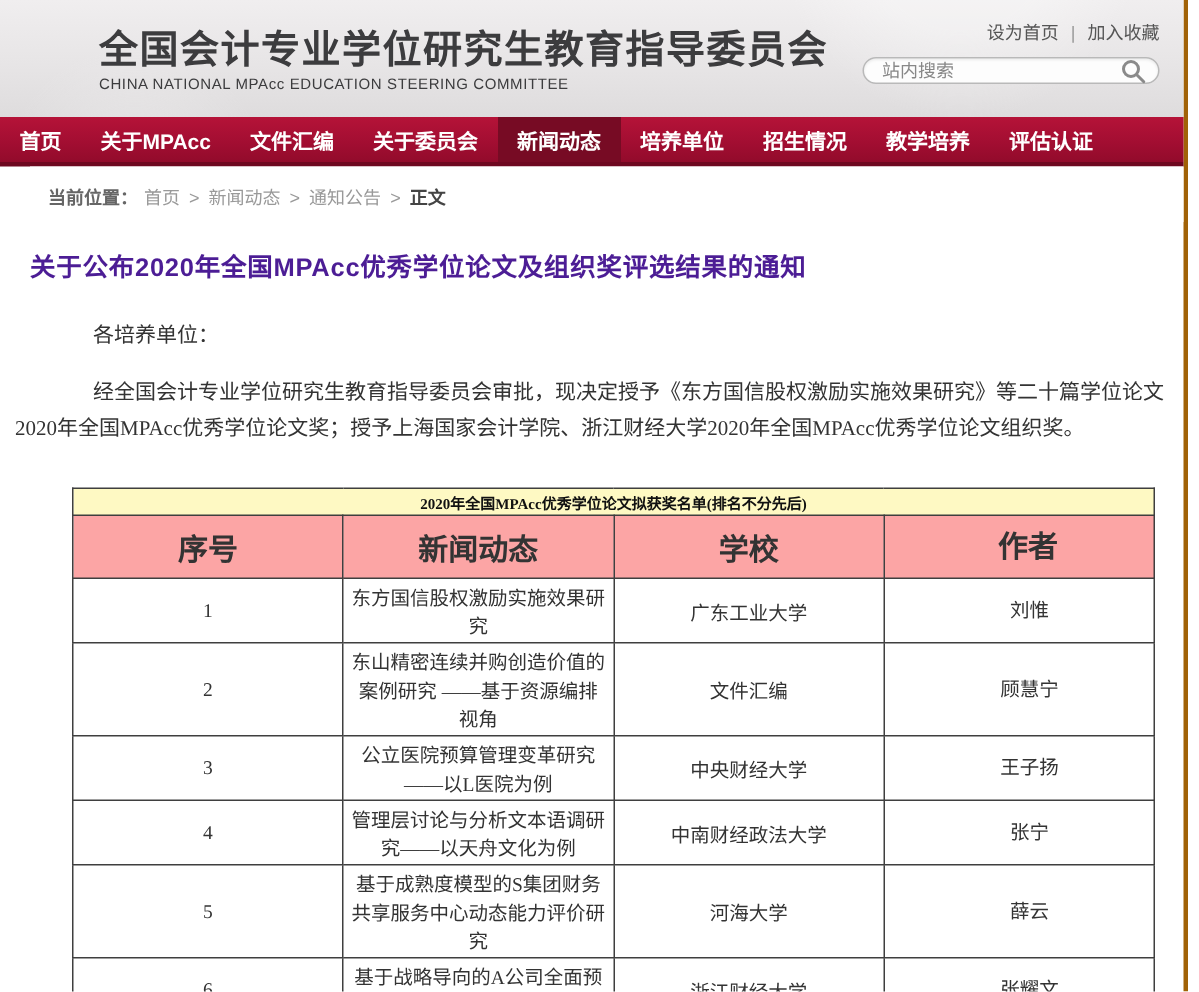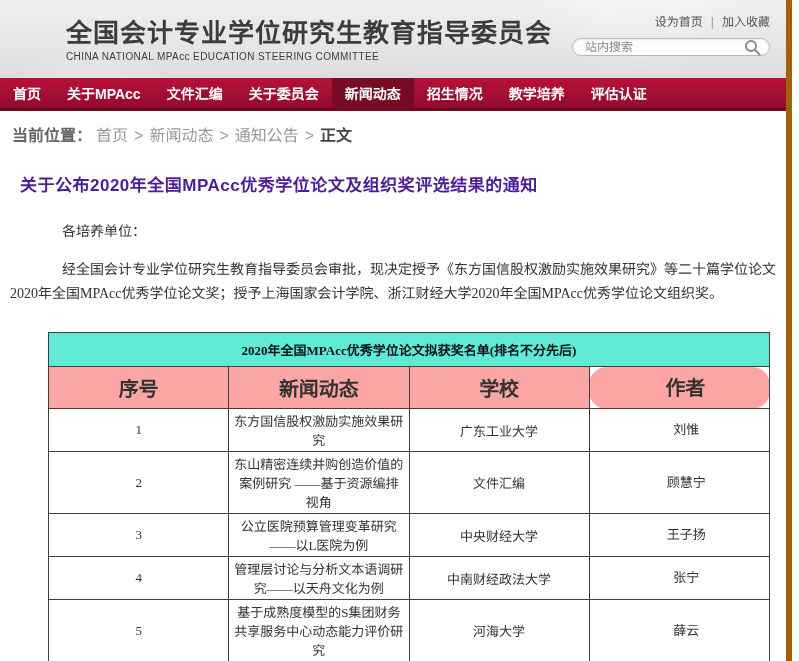--- a/index.html
+++ b/index.html
@@ -1,18 +1,18 @@
 <!DOCTYPE html>
 <html lang="zh-CN"><head>
 <meta charset="utf-8">
 <style>
   * { margin:0; padding:0; box-sizing:border-box; }
   html,body { width:799px; height:661px; overflow:hidden; background:#fff;
               font-family:"Liberation Sans","DejaVu Sans",sans-serif; }
-  .page { width:792px; height:661px; border-right:6px solid #a16207; background:#fff; }
+  .page { width:792px; height:661px; border-right:3px solid #a16207; background:#fff; }
 
   
   .site-header {
     position:relative; height:78px;
     background:linear-gradient(180deg,#f0eeef 0%,#e7e5e6 55%,#dedcdd 100%);
   }
   .site-header::after { 
     content:""; position:absolute; inset:0; pointer-events:none; opacity:.35;
     background:
       radial-gradient(circle at 640px -40px, rgba(255,255,255,.9) 0 60px, transparent 120px),
@@ -45,21 +45,21 @@
     border-bottom:3px solid #6e0820;
   }
   .nav-item {
     display:flex; align-items:center; padding:0 13px;
     color:#fff; font-size:14px; font-weight:bold; text-decoration:none; cursor:pointer;
     white-space:nowrap;
   }
   .nav-item.active { background:#770b24; }
 
   
-  .breadcrumb { padding:11px 12px 9px; font-size:16px; color:#999; background:#fff; }
+  .breadcrumb { padding:11px 12px 9px; font-size:12px; color:#999; background:#fff;margin-left:20px; }
   .breadcrumb .crumb-prefix { color:#666; font-weight:bold; margin-right:4px; }
   .breadcrumb a { color:#999; text-decoration:none; cursor:pointer; }
   .breadcrumb .crumb-sep { margin:0 6px; color:#999; }
   .breadcrumb .crumb-current { color:#444; font-weight:bold; }
 
   
   .article { font-family:"Liberation Serif","DejaVu Serif",serif; color:#333; }
   .article-title {
     font-size:17px; font-weight:bold; color:#4c1d95;
     margin:16px 20px 24px; font-family:"Liberation Sans","DejaVu Sans",sans-serif;
@@ -69,30 +69,30 @@
   .article-body { margin:14px 10px 0; text-indent:52px; font-size:14px; line-height:24px; }
 
   
   .award-table {
     margin:26px 0 0 48px; width:722px;
     border-collapse:collapse; table-layout:fixed;
     font-family:"Liberation Serif","DejaVu Serif",serif; color:#333;
   }
   .award-table td, .award-table th { border:1px solid #3f3f3f; text-align:center; vertical-align:middle; }
   .caption-row td {
-    background:#5eead4; height:34px; font-size:13px; font-weight:bold; color:#111;
+    background:#fef9c3; height:18px; font-size:10px; font-weight:bold; color:#111;
   }
   .head-row th { height:42px; font-size:20px; font-weight:bold; background:#fca5a5; }
   .data-row td { height:40px; font-size:13px; padding:2px 4px; }
   .c-no     { width:62px; }
   .c-title  { width:481px; }
   .c-school { width:137px; }
   .c-author { width:42px; }
   .cell-author { text-indent:14px; line-height:16px; padding:2px 1px !important; word-break:break-all; }
-  .head-author { text-indent:12px; line-height:16px; word-break:break-all; padding:2px 1px;border-radius:18px; }
+  .head-author { text-indent:12px; line-height:16px; word-break:break-all; padding:2px 1px; }
 </style>
 </head>
 <body>
 
 <div class="page">
 
   <header class="site-header">
     <div class="brand">
       <div class="brand-cn">全国会计专业学位研究生教育指导委员会</div>
       <div class="brand-en">CHINA NATIONAL MPAcc EDUCATION STEERING COMMITTEE</div>
@@ -114,20 +114,21 @@
       </div>
     </div>
   </header>
 
   <nav class="main-nav">
     <a class="nav-item">首页</a>
     <a class="nav-item">关于MPAcc</a>
     <a class="nav-item">文件汇编</a>
     <a class="nav-item">关于委员会</a>
     <a class="nav-item active">新闻动态</a>
+    <a class="nav-item">培养单位</a>
     <a class="nav-item">招生情况</a>
     <a class="nav-item">教学培养</a>
     <a class="nav-item">评估认证</a>
   </nav>
 
   <div class="breadcrumb">
     <span class="crumb-prefix">当前位置：</span><a>首页</a><span class="crumb-sep">&gt;</span><a>新闻动态</a><span class="crumb-sep">&gt;</span><a>通知公告</a><span class="crumb-sep">&gt;</span><span class="crumb-current">正文</span>
   </div>
 
   <main class="article">

